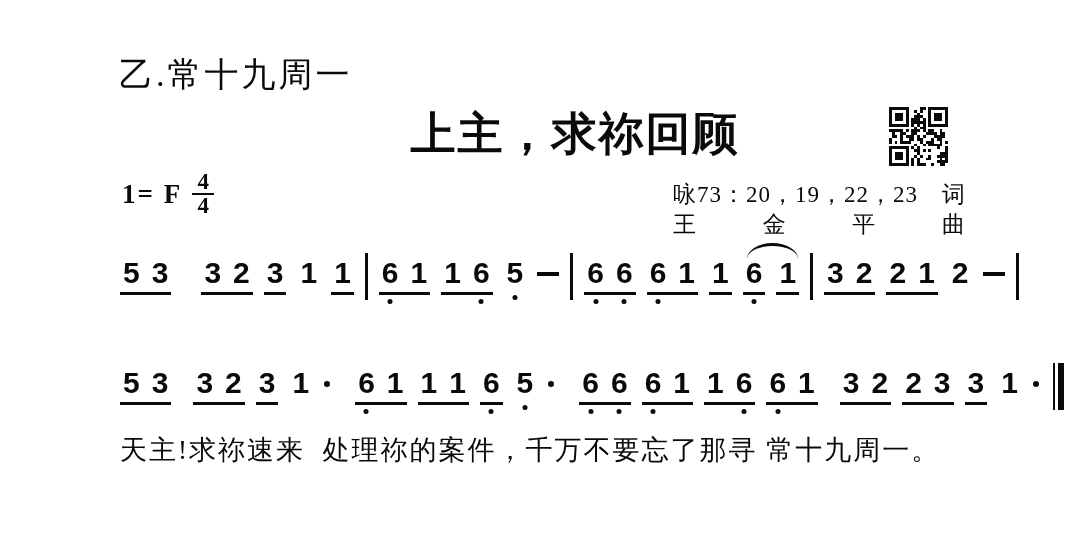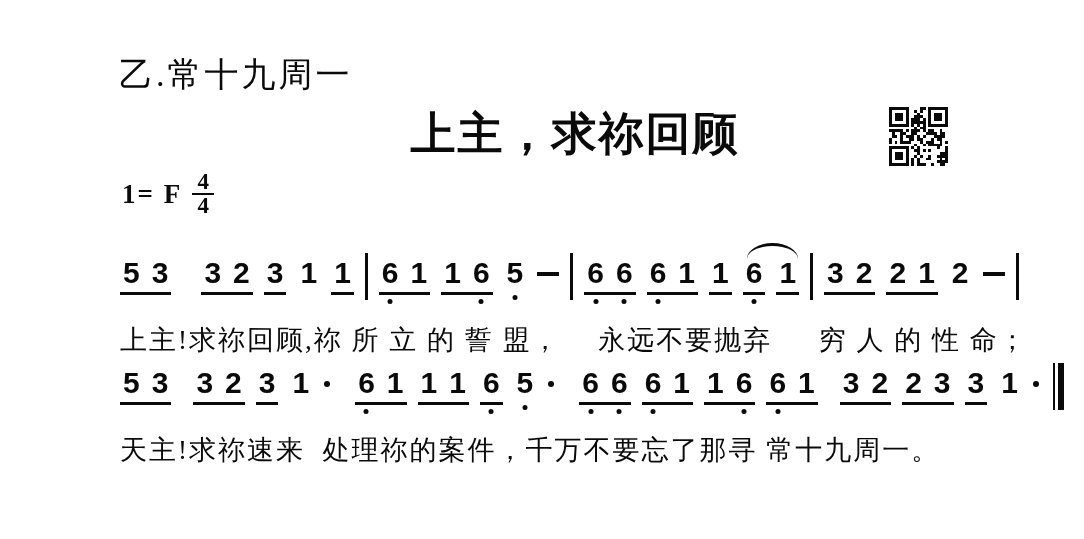--- a/index.html
+++ b/index.html
@@ -285,20 +285,32 @@
 
   <div class="keysig">
     <span class="tonic">1= F</span>
     <span class="frac">
       <span>4</span>
       <span class="fline"></span>
       <span>4</span>
     </span>
   </div>
 
+  <div class="credits">
+    <div class="credit-line">
+      <span class="src">咏73：20，19，22，23</span>
+      <span>词</span>
+    </div>
+    <div class="credit-line">
+      <span>王</span>
+      <span>金</span>
+      <span>平</span>
+      <span>曲</span>
+    </div>
+  </div>
 
   <div class="score-line l1">
     <div class="notation-row">
         <div class="beam">
           <div class="note">5</div>
           <div class="note">3</div>
         </div>
         <div class="gapcell"></div>
         <div class="beam">
           <div class="note">3</div>
@@ -353,21 +365,20 @@
           <div class="note">2</div>
           <div class="note">1</div>
         </div>
         <div class="beam nounder">
           <div class="note">2</div>
         </div>
         <div class="dash"></div>
         <div class="bar"></div>
         <div class="slur" style="left: 626.5px; width: 51px; top: -15px;"></div>
       </div>
-    <div class="lyrics">上主!求祢回顾,祢 所 立 的 誓 盟， 　永远不要抛弃　  穷 人 的 性 命；</div>
   </div>
 
   <div class="score-line l2">
     <div class="notation-row">
         <div class="beam">
           <div class="note">5</div>
           <div class="note">3</div>
         </div>
         <div class="gapcell"></div>
         <div class="beam">

